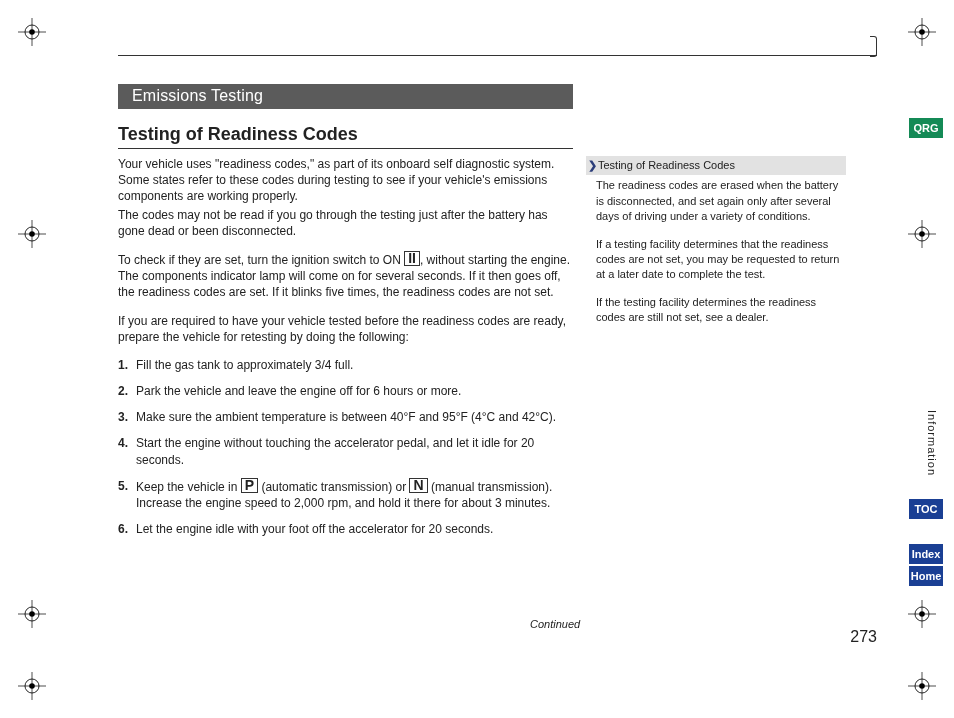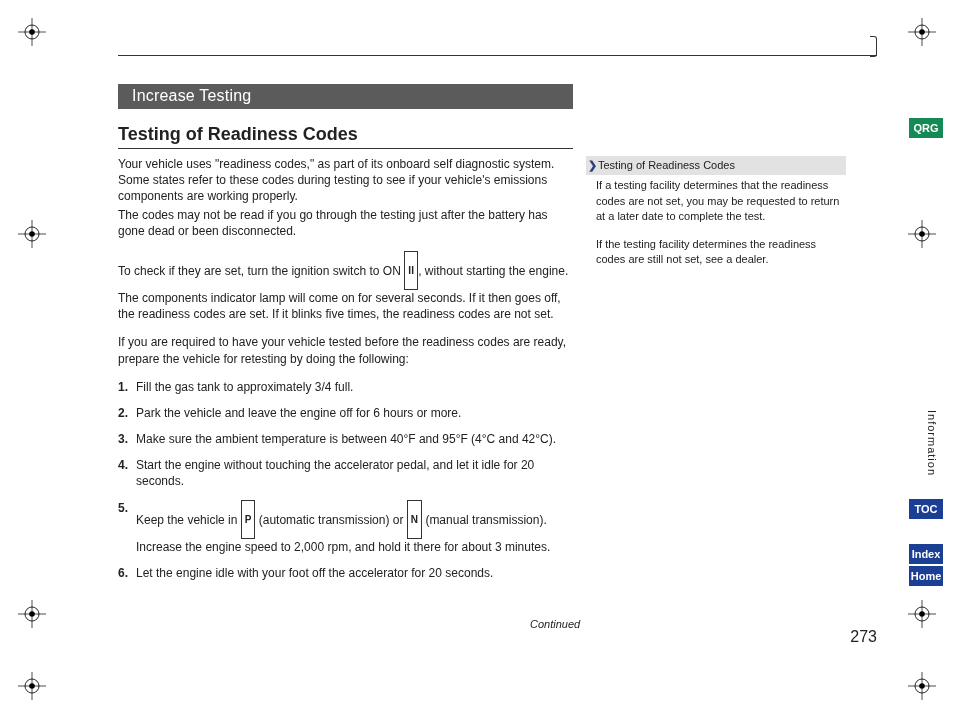--- a/index.html
+++ b/index.html
@@ -111,23 +111,23 @@
   }
   .step-list li::before {
     content: counter(step) ".";
     position: absolute;
     left: 0;
     font-weight: 700;
   }
   .keycap {
     display: inline-block;
     border: 1px solid #333;
-    padding: 12px 3px;
-    font-weight: 700;
-    font-size: 10px;
+    padding: 0 3px;
+    font-weight: 700;
+    font-size: 14px;
     line-height: 13px;
     vertical-align: 1px;
     min-width: 14px;
     text-align: center;
   }
 
   
   .side-box {
     position: absolute;
     top: 156px;
@@ -258,21 +258,21 @@
       <line x1="0" y1="20" x2="40" y2="20" stroke="#000"></line>
       <line x1="20" y1="0" x2="20" y2="40" stroke="#000"></line>
       <circle cx="20" cy="20" r="4" fill="#000"></circle>
     </svg>
   </div>
 
 <div class="crumb">US FIT-31TK6630.book  273 ページ  ２０１１年６月１５日　水曜日　午後４時２３分</div>
 <div class="crumb-rule"></div>
 <div class="crumb-short"></div>
 
-<div class="chapter-bar">Increase Testing</div>
+<div class="chapter-bar">Emissions Testing</div>
 <h2 class="section-heading">Testing of Readiness Codes</h2>
 <div class="section-rule"></div>
 
 <div class="body-col">
   <p class="tight">Your vehicle uses "readiness codes," as part of its onboard self diagnostic system. Some states refer to these codes during testing to see if your vehicle's emissions components are working properly.</p>
   <p>The codes may not be read if you go through the testing just after the battery has gone dead or been disconnected.</p>
   <p>
     <span>To check if they are set, turn the ignition switch to ON </span><span class="keycap">II</span><span>, without starting the engine. The components indicator lamp will come on for several seconds. If it then goes off, the readiness codes are set. If it blinks five times, the readiness codes are not set.</span>
   </p>
   <p>If you are required to have your vehicle tested before the readiness codes are ready, prepare the vehicle for retesting by doing the following:</p>
@@ -286,20 +286,21 @@
       <span>Keep the vehicle in </span><span class="keycap">P</span><span> (automatic transmission) or </span><span class="keycap">N</span><span> (manual transmission). Increase the engine speed to 2,000 rpm, and hold it there for about 3 minutes.</span>
     </li>
     <li>Let the engine idle with your foot off the accelerator for 20 seconds.</li>
   </ol>
 </div>
 
 <div class="side-box">
   <div class="side-head">
     <span class="chev">❯</span><span>Testing of Readiness Codes</span>
   </div>
+  <p>The readiness codes are erased when the battery is disconnected, and set again only after several days of driving under a variety of conditions.</p>
   <p>If a testing facility determines that the readiness codes are not set, you may be requested to return at a later date to complete the test.</p>
   <p>If the testing facility determines the readiness codes are still not set, see a dealer.</p>
 </div>
 
 <div class="continued">Continued</div>
 <div class="page-num">273</div>
 
 <div class="vertical-label">Information</div>
 <a class="tab qrg">QRG</a>
 <a class="tab toc">TOC</a>

